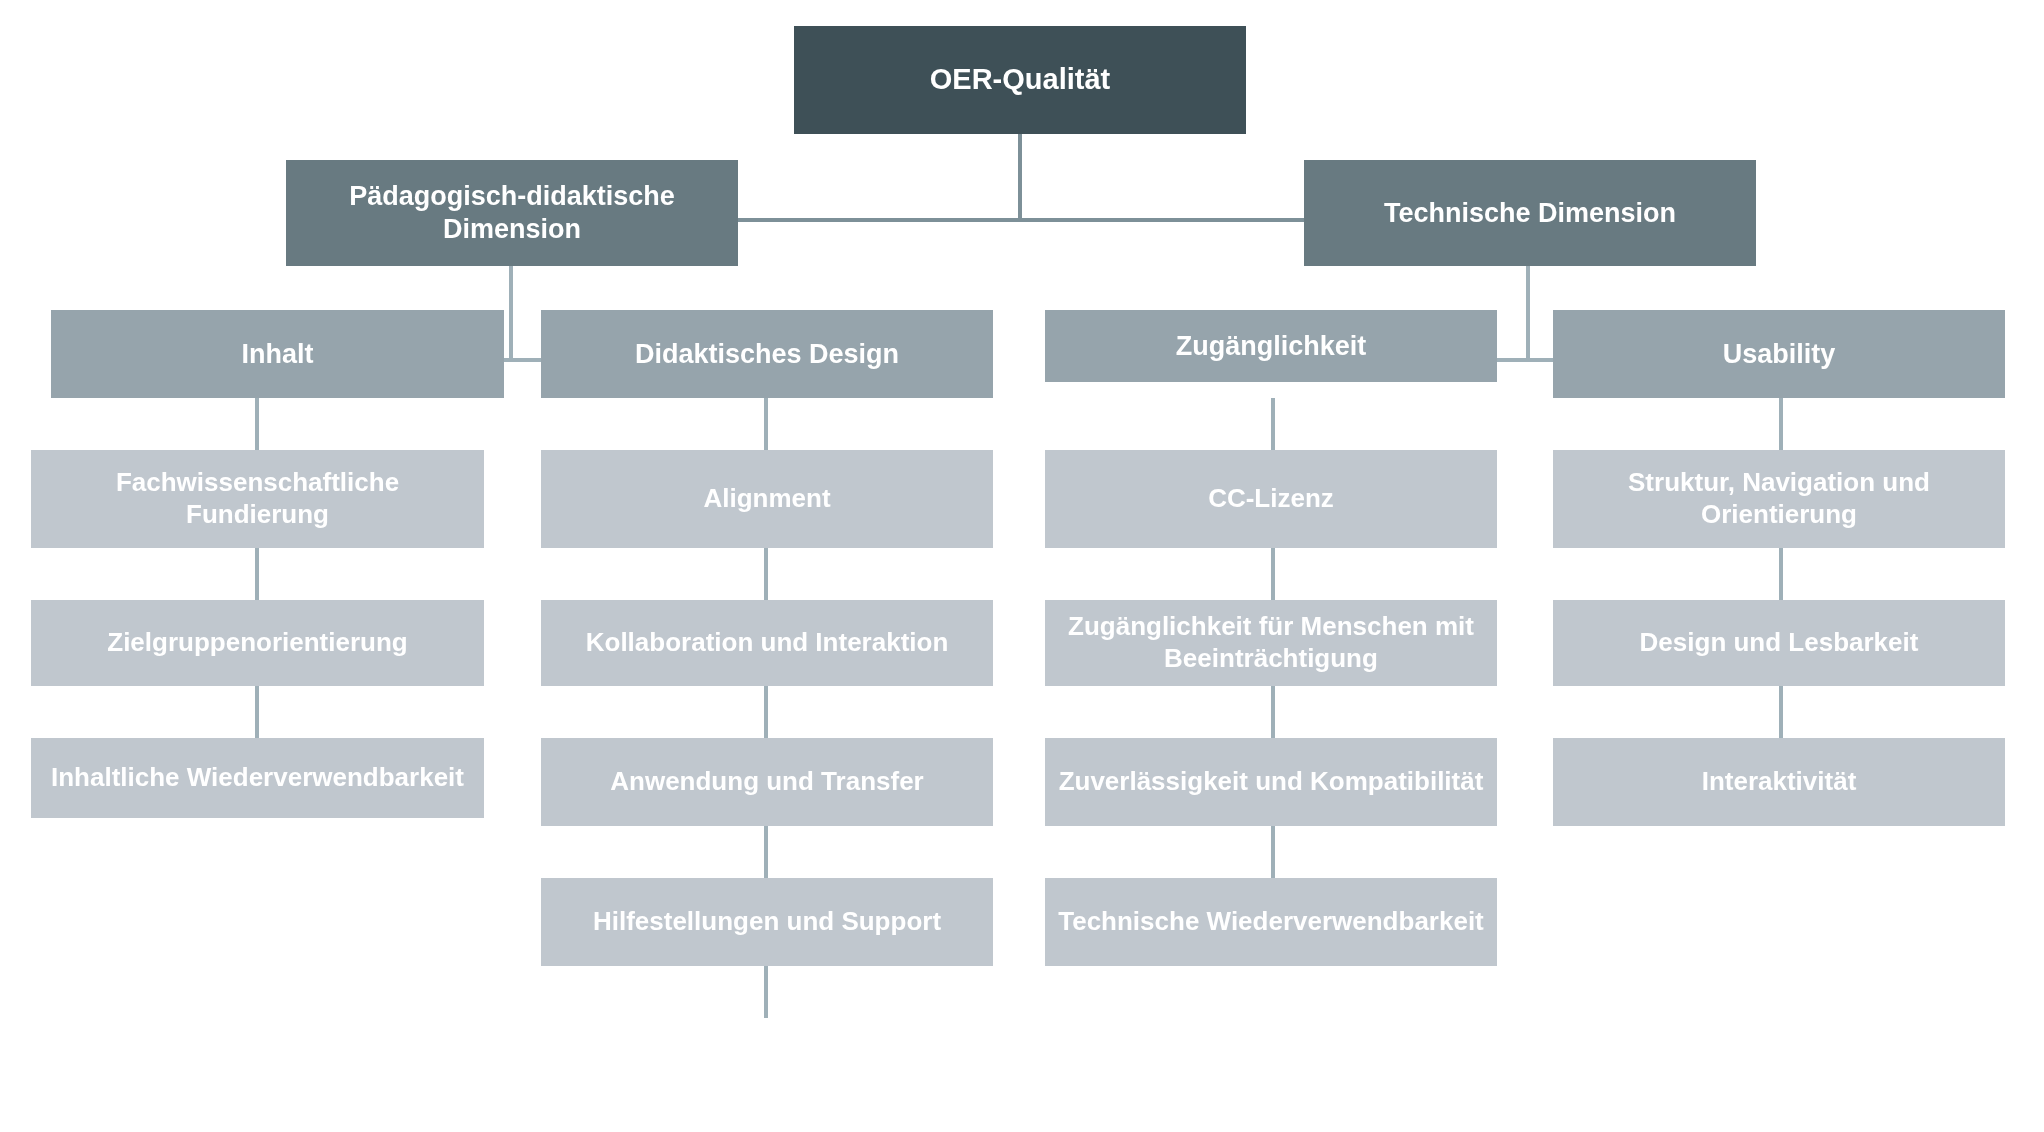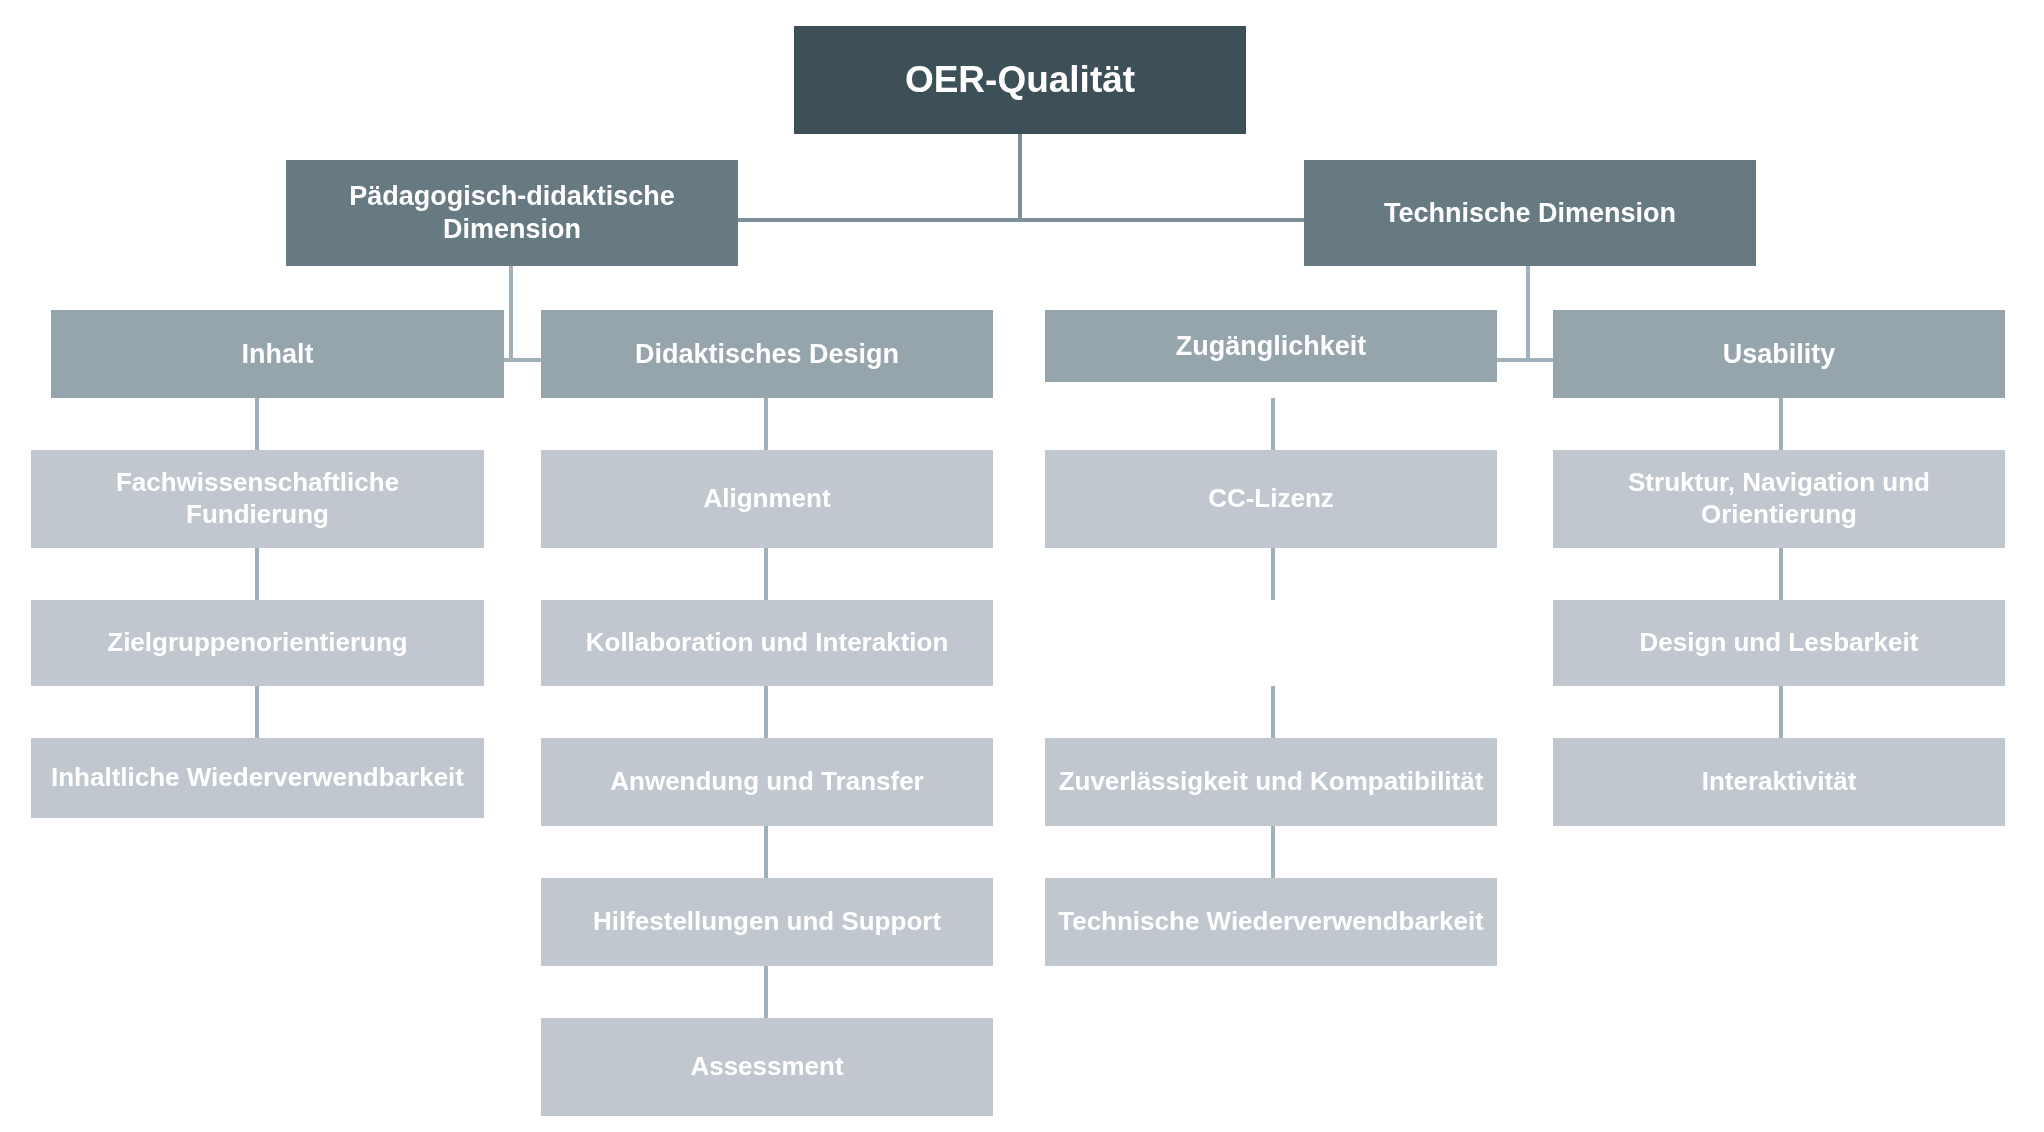--- a/index.html
+++ b/index.html
@@ -23,21 +23,21 @@
     align-items: center;
     justify-content: center;
     text-align: center;
     color: #ffffff;
     font-weight: bold;
     box-sizing: border-box;
     padding: 4px 10px;
     line-height: 1.22;
     z-index: 2;
   }
-  .lvl-root  { background: #3e5057; font-size: 37px; }
+  .lvl-root  { background: #3e5057; font-size: 29px; }
   .lvl-dim   { background: #687a81; font-size: 27px; }
   .lvl-cat   { background: #96a4ac; font-size: 27px; }
   .lvl-leaf  { background: #c0c7ce; font-size: 26px; }
   .conn {
     position: absolute;
     background: #9fb0b8;
     z-index: 1;
   }
   .conn-dark { background: #7d9098; }
 </style>
@@ -90,23 +90,23 @@
   <div class="node lvl-cat" style="left:1553px; top:310px; width:452px; height:88px;">Usability</div>
 
   <div class="node lvl-leaf" style="left:31px; top:450px; width:453px; height:98px;">Fachwissenschaftliche Fundierung</div>
   <div class="node lvl-leaf" style="left:31px; top:600px; width:453px; height:86px;">Zielgruppenorientierung</div>
   <div class="node lvl-leaf" style="left:31px; top:738px; width:453px; height:80px;">Inhaltliche Wiederverwendbarkeit</div>
 
   <div class="node lvl-leaf" style="left:541px; top:450px; width:452px; height:98px;">Alignment</div>
   <div class="node lvl-leaf" style="left:541px; top:600px; width:452px; height:86px;">Kollaboration und Interaktion</div>
   <div class="node lvl-leaf" style="left:541px; top:738px; width:452px; height:88px;">Anwendung und Transfer</div>
   <div class="node lvl-leaf" style="left:541px; top:878px; width:452px; height:88px;">Hilfestellungen und Support</div>
-  <div class="node lvl-leaf" style="left:541px; top:1018px; width:452px; height:98px;">Assessment</div>
 
   <div class="node lvl-leaf" style="left:1045px; top:450px; width:452px; height:98px;">CC-Lizenz</div>
+  <div class="node lvl-leaf" style="left:1045px; top:600px; width:452px; height:86px;">Zugänglichkeit für Menschen mit Beeinträchtigung</div>
   <div class="node lvl-leaf" style="left:1045px; top:738px; width:452px; height:88px;">Zuverlässigkeit und Kompatibilität</div>
   <div class="node lvl-leaf" style="left:1045px; top:878px; width:452px; height:88px;">Technische Wiederverwendbarkeit</div>
 
   <div class="node lvl-leaf" style="left:1553px; top:450px; width:452px; height:98px;">Struktur, Navigation und Orientierung</div>
   <div class="node lvl-leaf" style="left:1553px; top:600px; width:452px; height:86px;">Design und Lesbarkeit</div>
   <div class="node lvl-leaf" style="left:1553px; top:738px; width:452px; height:88px;">Interaktivität</div>
 
 </div>
 
 </body></html>

